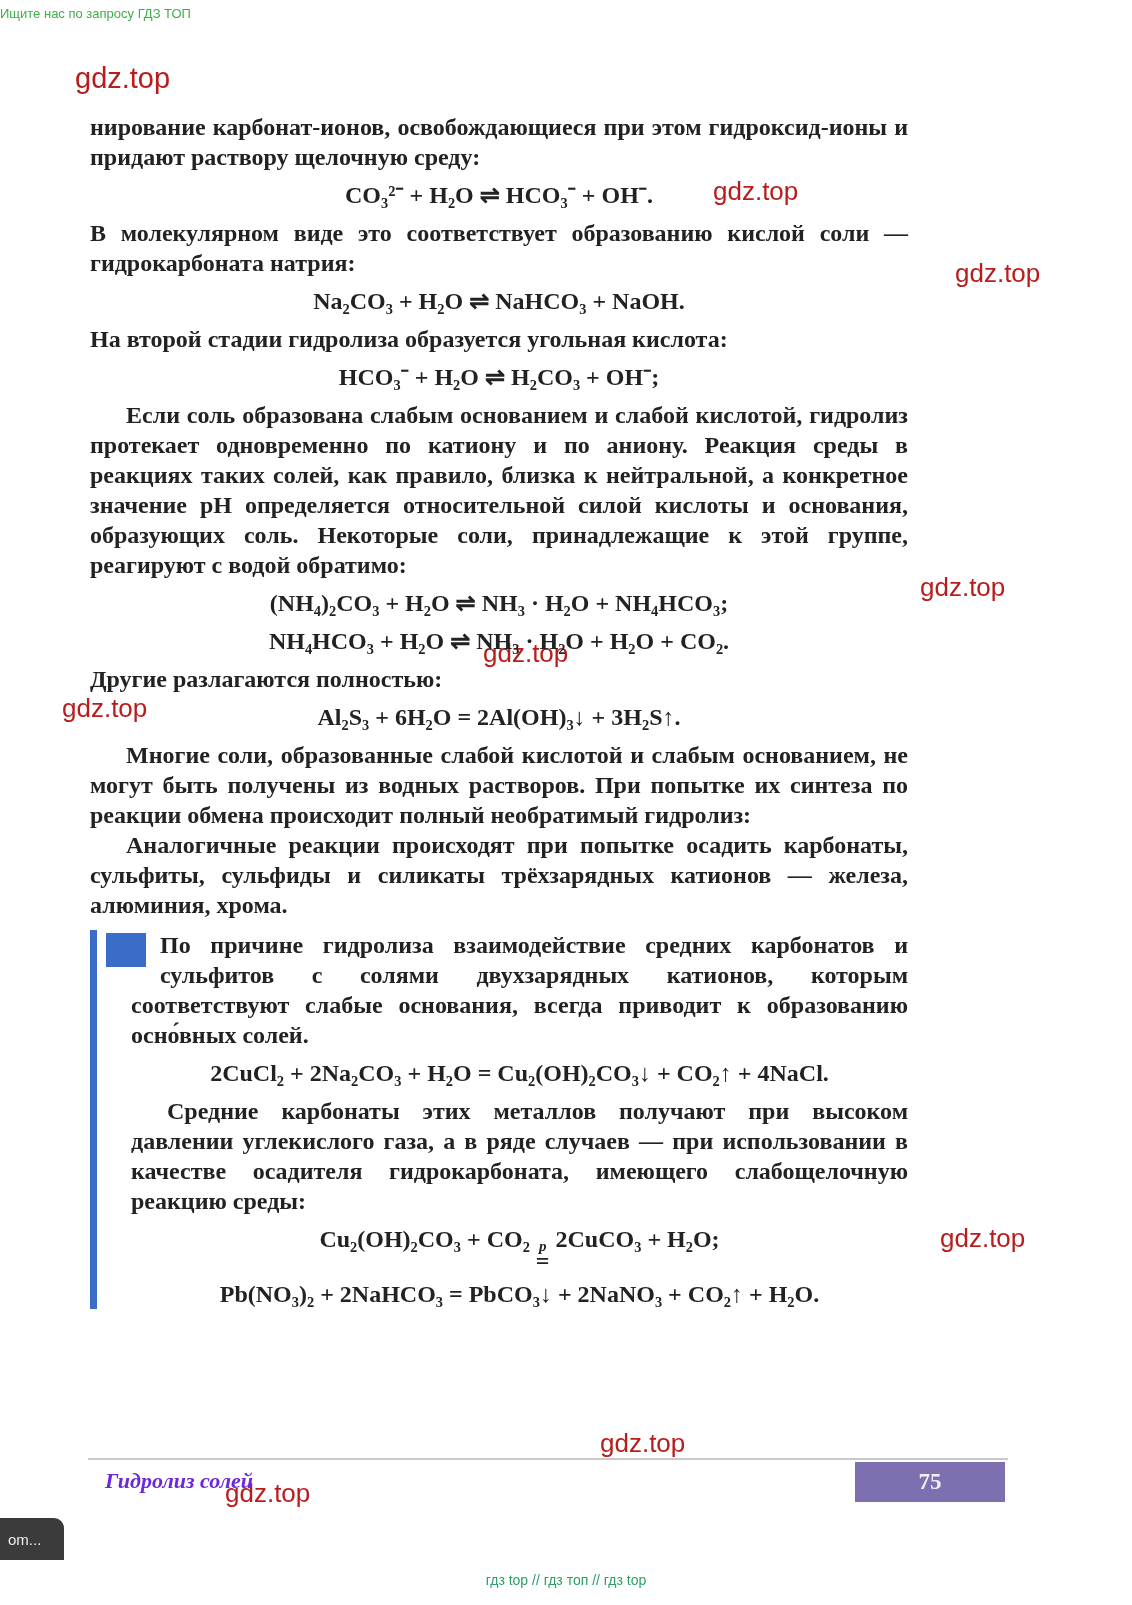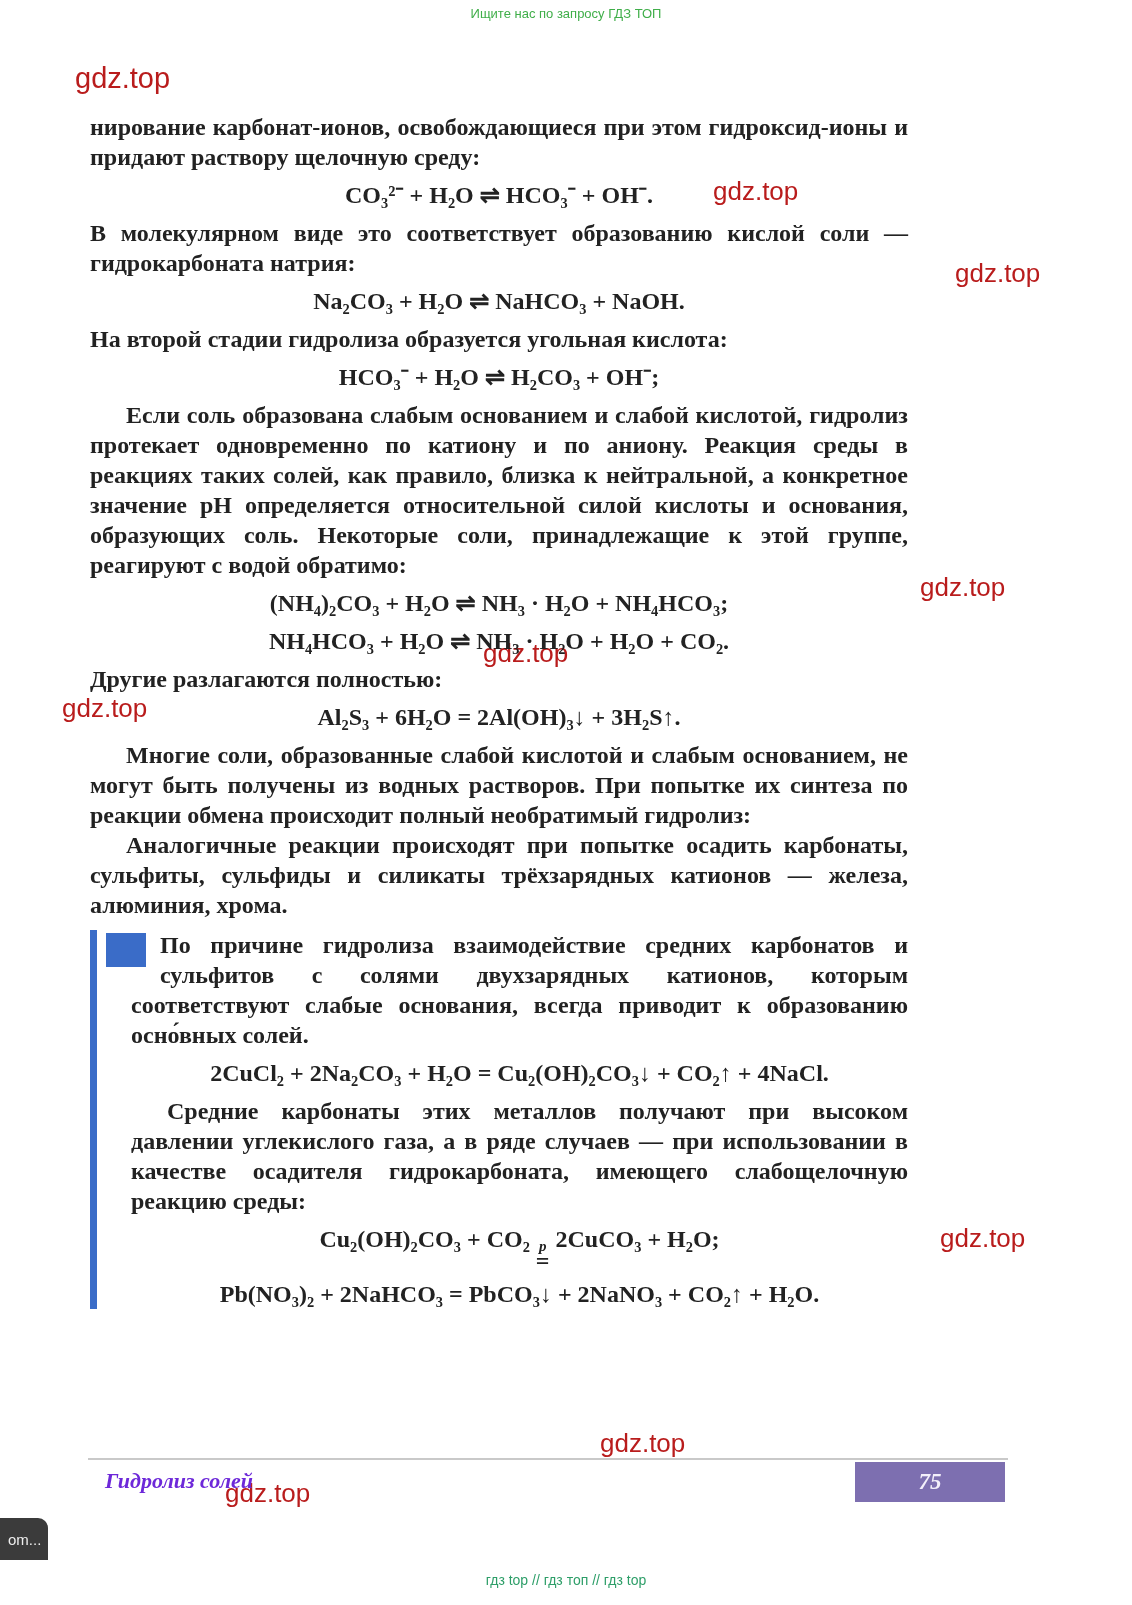--- a/index.html
+++ b/index.html
@@ -9,21 +9,20 @@
     width: 1132px;
     height: 1605px;
     background: #ffffff;
     overflow: hidden;
     font-family: "Liberation Serif", serif;
     color: #222222;
   }
   .banner {
     position: absolute;
     top: 6px; left: 0; right: 0;
-    text-align: center;
     font-family: "Liberation Sans", sans-serif;
     font-size: 13px;
     color: #3fae49;
   }
   .wm {
     position: absolute;
     font-family: "Liberation Sans", sans-serif;
     font-size: 26px;
     color: #b91c1c;
     white-space: nowrap;
@@ -96,26 +95,25 @@
     position: absolute;
     left: 855px; top: 1462px;
     width: 150px; height: 40px;
     background: #7d6fb0;
     color: #f3effa;
     font-size: 23px;
     font-weight: 700;
     display: flex;
     align-items: center;
     justify-content: center;
-    font-style: italic;
   }
   .taskbar-tab {
     position: absolute;
     left: 0; top: 1518px;
-    width: 48px; height: 42px;
+    width: 64px; height: 42px;
     background: #3b3b3b;
     color: #eeeeee;
     border-radius: 0 10px 0 0;
     font-family: "Liberation Sans", sans-serif;
     font-size: 15px;
     display: flex;
     align-items: center;
     padding-left: 8px;
     cursor: pointer;
   }

